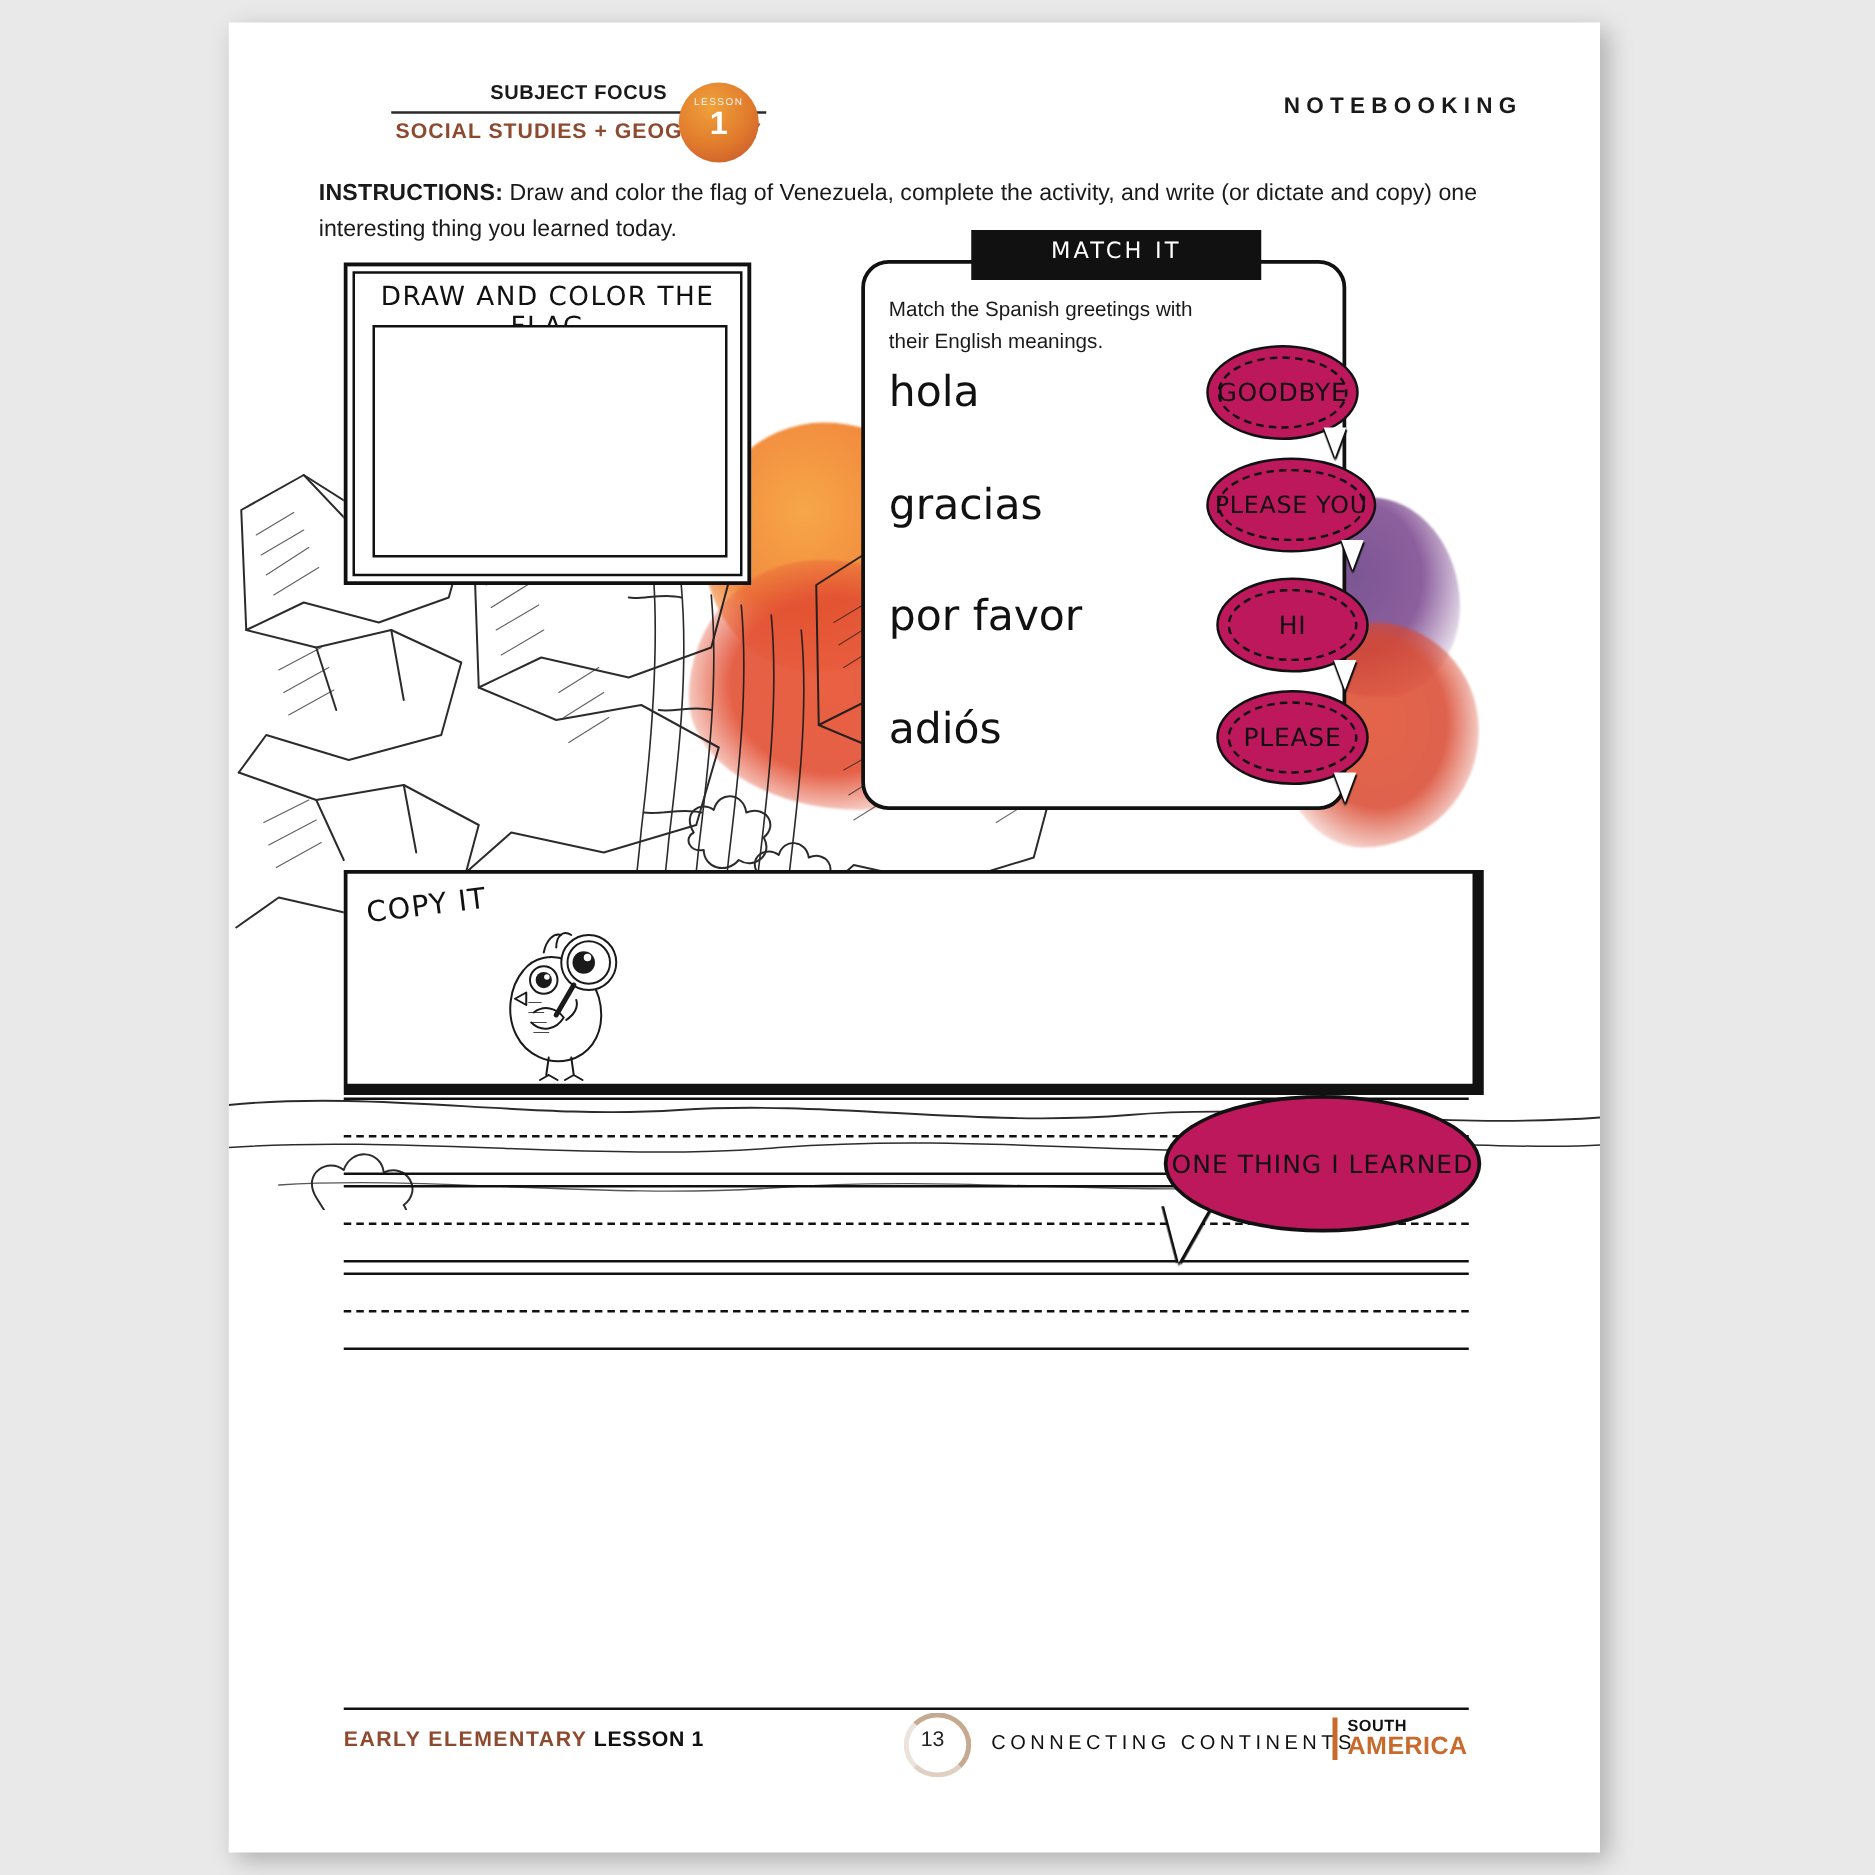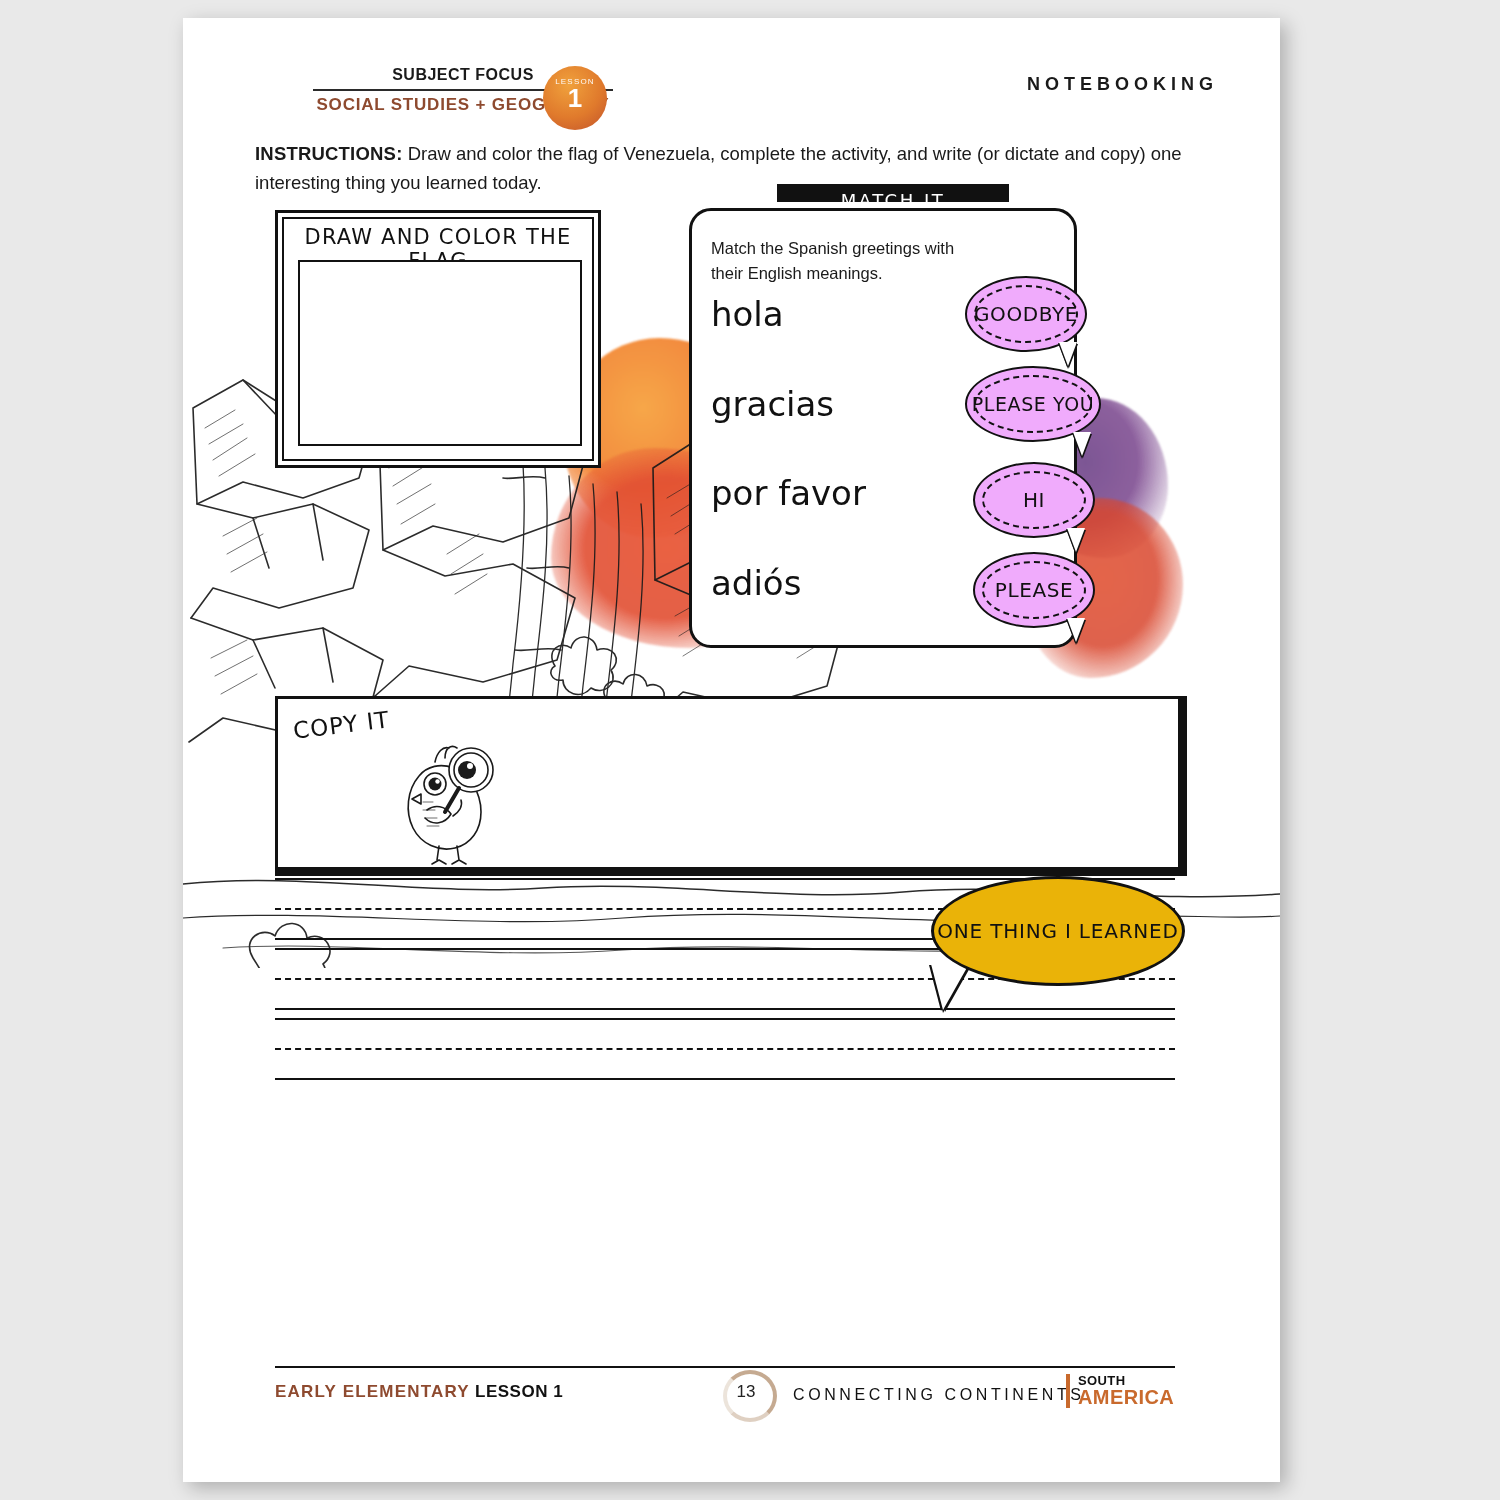--- a/index.html
+++ b/index.html
@@ -169,21 +169,21 @@
     position: absolute;
     left: 506px; top: 190px;
     width: 382px; height: 434px;
     background: #fff;
     border: 3px solid #111;
     border-radius: 22px;
   }
   #match-tab {
     position: absolute;
     left: 594px; top: 166px;
-    width: 232px; height: 18px;
+    width: 232px; height: 40px;
     background: #111;
     color: #fff;
     text-align: center;
     font-size: 18px;
     letter-spacing: 2.5px;
     line-height: 34px;
     font-family: "DejaVu Sans", sans-serif;
   }
   #match-desc {
     position: absolute;
@@ -205,21 +205,21 @@
   #sw1 { top: 366px; }
   #sw2 { top: 455px; }
   #sw3 { top: 545px; }
 
   
   .bubble {
     position: absolute;
     width: 118px; height: 72px;
     border: 2.5px solid #111;
     border-radius: 50%;
-    background: #f0abfc;
+    background: #be185d;
   }
   .bubble .inner {
     position: absolute;
     left: 7px; top: 7px; right: 7px; bottom: 7px;
     border: 2px dashed #111;
     border-radius: 50%;
   }
   .bubble .txt {
     position: absolute;
     left: 0; top: 50%;
@@ -291,21 +291,21 @@
     border-top: 2px dashed #111;
   }
 
   
   #otil-bubble {
     position: absolute;
     left: 748px; top: 858px;
     width: 248px; height: 104px;
     border: 3px solid #111;
     border-radius: 50%;
-    background: #eab308;
+    background: #be185d;
   }
   #otil-text {
     position: absolute;
     left: 0; top: 50%;
     width: 100%;
     transform: translateY(-50%);
     text-align: center;
     font-size: 20px;
     letter-spacing: .8px;
     color: #111;

